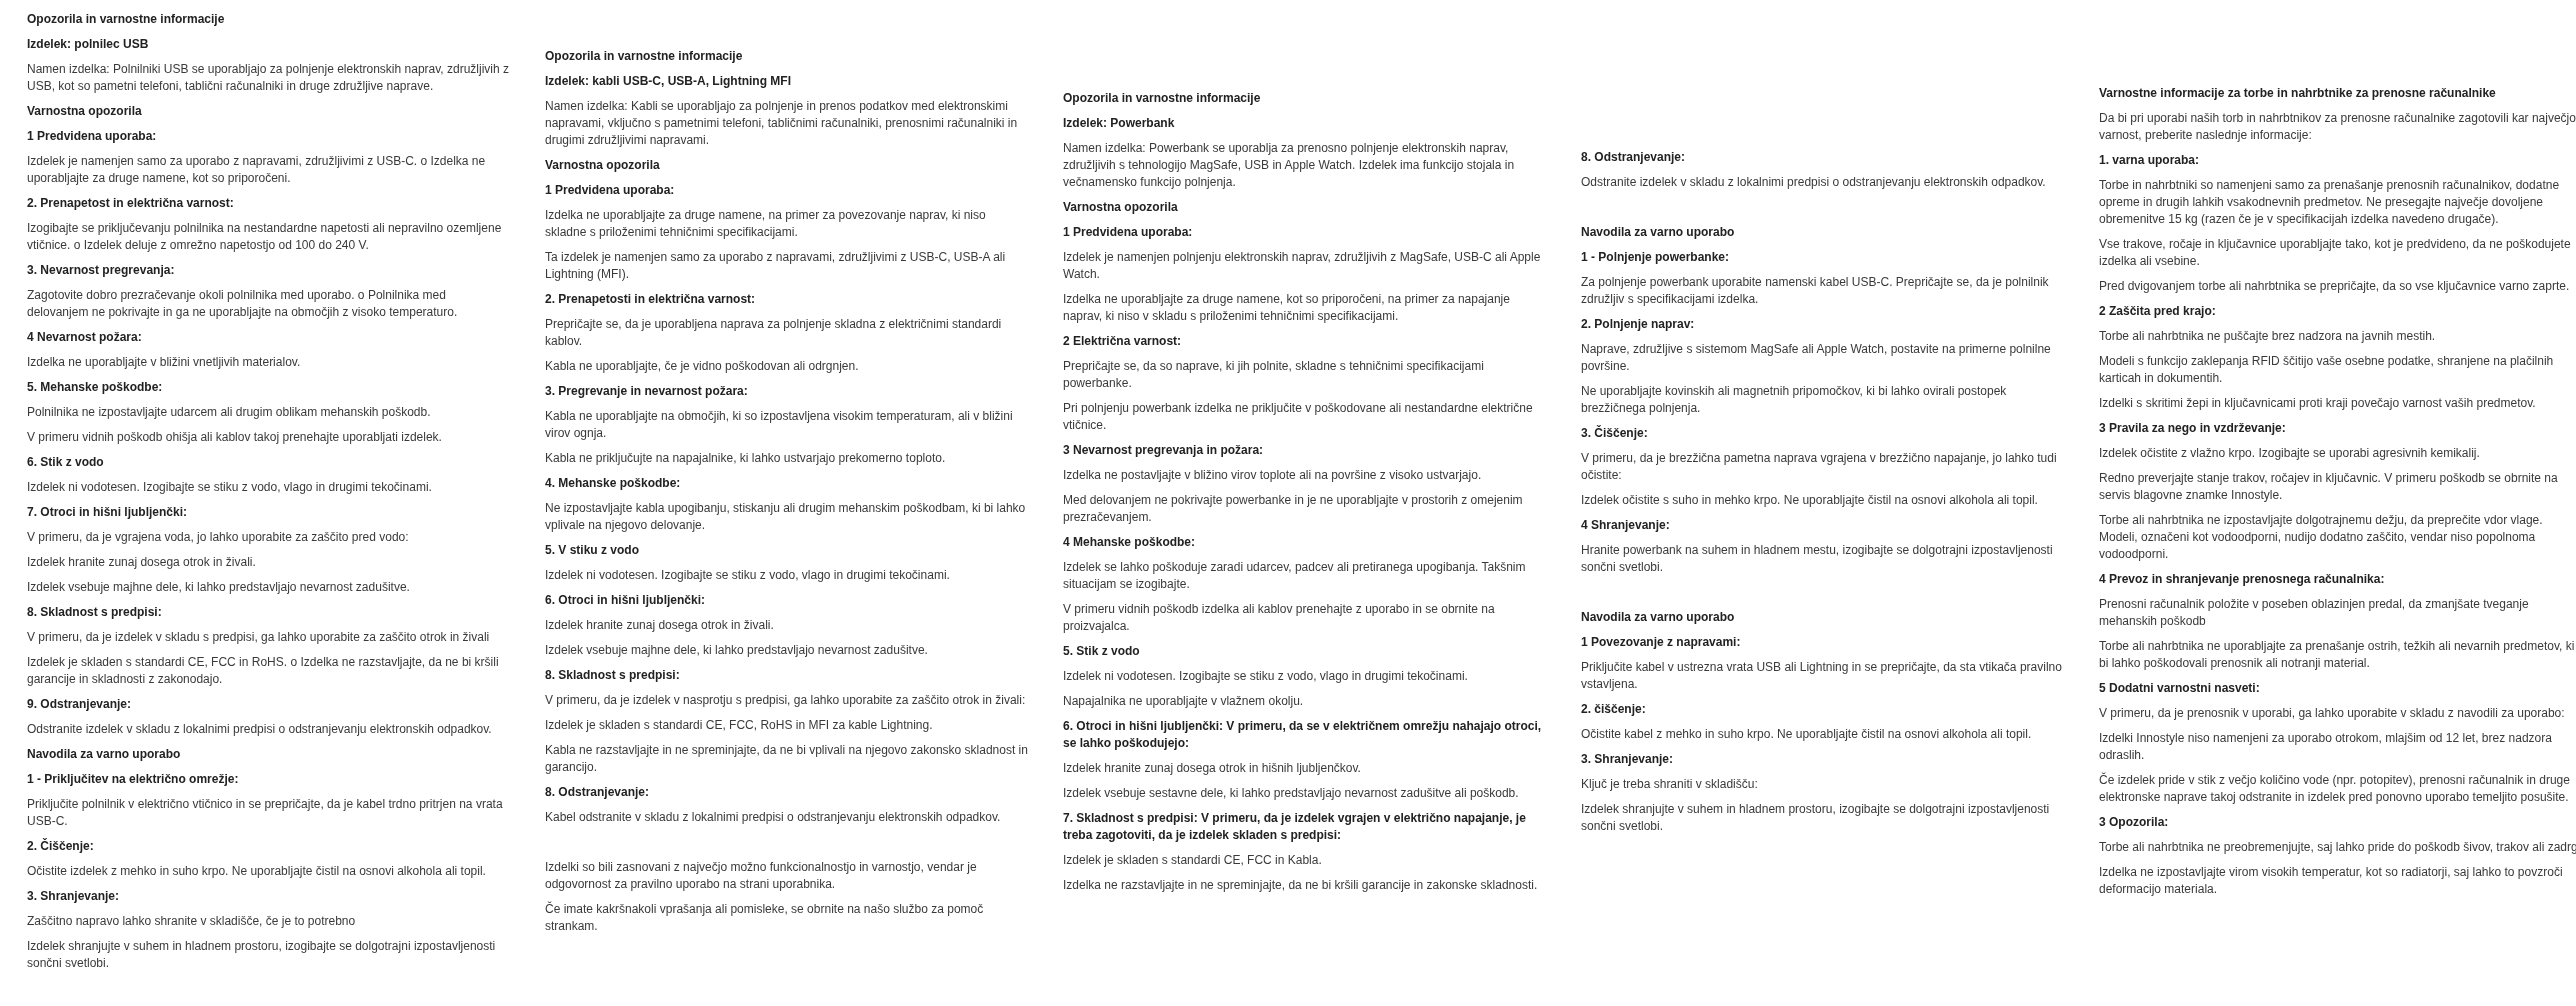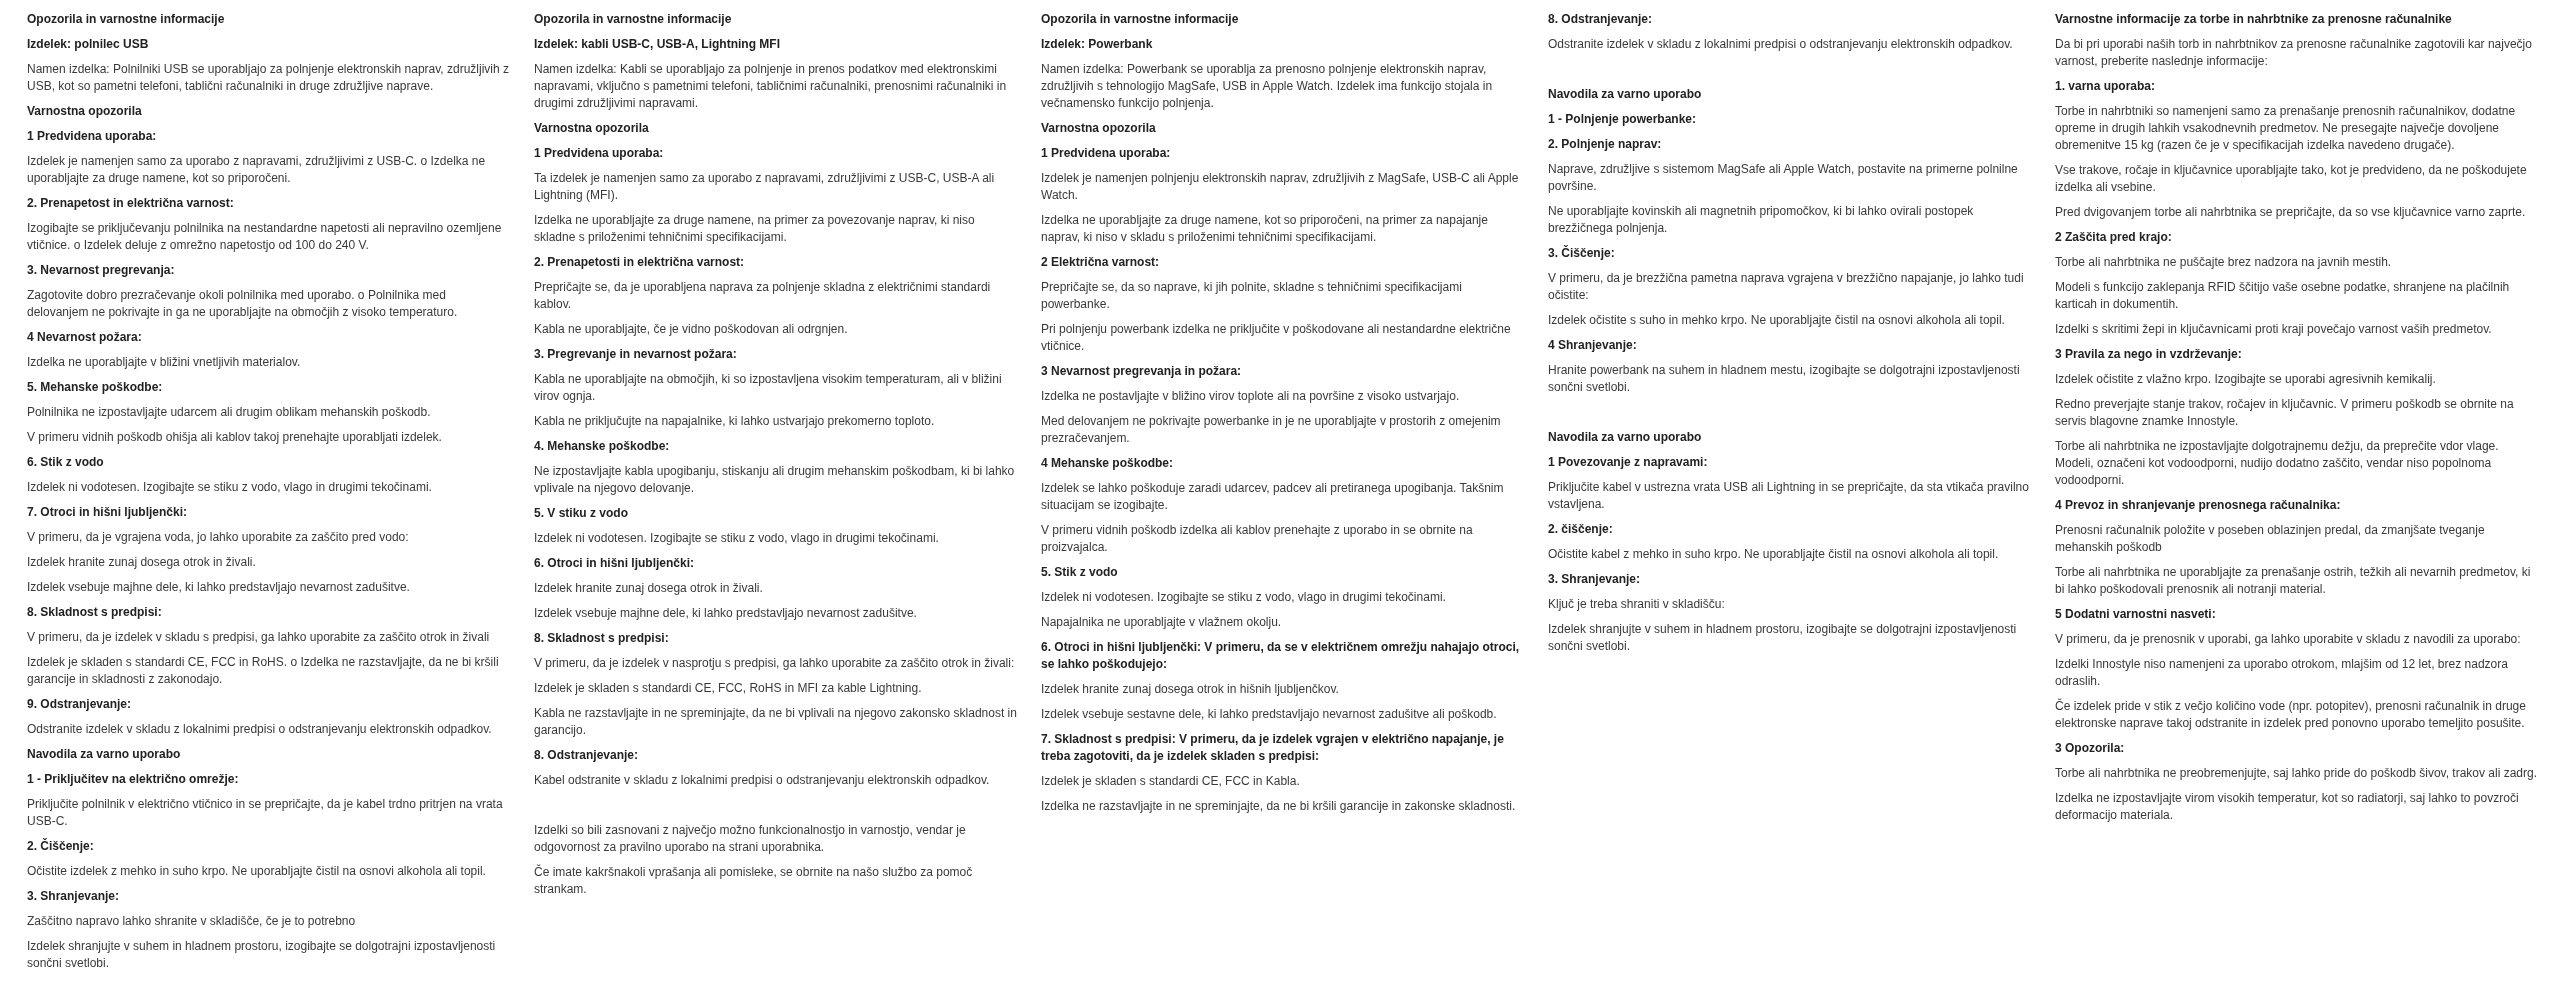--- a/index.html
+++ b/index.html
@@ -7,22 +7,23 @@
     width: 2576px; height: 1006px;
     background: #ffffff;
     color: #3a3a3a;
     font-family: "Liberation Sans", sans-serif;
     overflow: hidden;
   }
   .doc {
     display: flex;
     box-sizing: border-box;
     padding: 11.3px 24px 0 27px;
-    gap: 24px;
+    gap: 35px;
     width: 2576px;
+    align-items: center;
   }
   .col {
     width: 483px;
     flex: 0 0 auto;
   }
   .blk { margin: 0 0 8px 0; font-size: 12px; line-height: 17px; }
   .h1, .h2, .h3 { font-weight: 700; color: #222222; }
   .p  { font-weight: 400; color: #3a3a3a; }
   .gap { height: 17px; margin: 0 0 8px 0; }
 </style>
@@ -65,22 +66,22 @@
       <div class="blk h3">3. Shranjevanje:</div>
       <div class="blk p">Zaščitno napravo lahko shranite v skladišče, če je to potrebno</div>
       <div class="blk p">Izdelek shranjujte v suhem in hladnem prostoru, izogibajte se dolgotrajni izpostavljenosti sončni svetlobi.</div>
     </div>
   <div class="col">
       <div class="blk h1">Opozorila in varnostne informacije</div>
       <div class="blk h2">Izdelek: kabli USB-C, USB-A, Lightning MFI</div>
       <div class="blk p">Namen izdelka: Kabli se uporabljajo za polnjenje in prenos podatkov med elektronskimi napravami, vključno s pametnimi telefoni, tabličnimi računalniki, prenosnimi računalniki in drugimi združljivimi napravami.</div>
       <div class="blk h2">Varnostna opozorila</div>
       <div class="blk h3">1 Predvidena uporaba:</div>
+      <div class="blk p">Izdelka ne uporabljajte za druge namene, na primer za povezovanje naprav, ki niso skladne s priloženimi tehničnimi specifikacijami.</div>
       <div class="blk p">Ta izdelek je namenjen samo za uporabo z napravami, združljivimi z USB-C, USB-A ali Lightning (MFI).</div>
-      <div class="blk p">Izdelka ne uporabljajte za druge namene, na primer za povezovanje naprav, ki niso skladne s priloženimi tehničnimi specifikacijami.</div>
       <div class="blk h3">2. Prenapetosti in električna varnost:</div>
       <div class="blk p">Prepričajte se, da je uporabljena naprava za polnjenje skladna z električnimi standardi kablov.</div>
       <div class="blk p">Kabla ne uporabljajte, če je vidno poškodovan ali odrgnjen.</div>
       <div class="blk h3">3. Pregrevanje in nevarnost požara:</div>
       <div class="blk p">Kabla ne uporabljajte na območjih, ki so izpostavljena visokim temperaturam, ali v bližini virov ognja.</div>
       <div class="blk p">Kabla ne priključujte na napajalnike, ki lahko ustvarjajo prekomerno toploto.</div>
       <div class="blk h3">4. Mehanske poškodbe:</div>
       <div class="blk p">Ne izpostavljajte kabla upogibanju, stiskanju ali drugim mehanskim poškodbam, ki bi lahko vplivale na njegovo delovanje.</div>
       <div class="blk h3">5. V stiku z vodo</div>
       <div class="blk p">Izdelek ni vodotesen. Izogibajte se stiku z vodo, vlago in drugimi tekočinami.</div>
@@ -123,20 +124,21 @@
       <div class="blk h3">7. Skladnost s predpisi: V primeru, da je izdelek vgrajen v električno napajanje, je treba zagotoviti, da je izdelek skladen s predpisi:</div>
       <div class="blk p">Izdelek je skladen s standardi CE, FCC in Kabla.</div>
       <div class="blk p">Izdelka ne razstavljajte in ne spreminjajte, da ne bi kršili garancije in zakonske skladnosti.</div>
     </div>
   <div class="col">
       <div class="blk h3">8. Odstranjevanje:</div>
       <div class="blk p">Odstranite izdelek v skladu z lokalnimi predpisi o odstranjevanju elektronskih odpadkov.</div>
       <div class="gap"></div>
       <div class="blk h2">Navodila za varno uporabo</div>
       <div class="blk h3">1 - Polnjenje powerbanke:</div>
+      <div class="blk p">Za polnjenje powerbank uporabite namenski kabel USB-C. Prepričajte se, da je polnilnik združljiv s specifikacijami izdelka.</div>
       <div class="blk h3">2. Polnjenje naprav:</div>
       <div class="blk p">Naprave, združljive s sistemom MagSafe ali Apple Watch, postavite na primerne polnilne površine.</div>
       <div class="blk p">Ne uporabljajte kovinskih ali magnetnih pripomočkov, ki bi lahko ovirali postopek brezžičnega polnjenja.</div>
       <div class="blk h3">3. Čiščenje:</div>
       <div class="blk p">V primeru, da je brezžična pametna naprava vgrajena v brezžično napajanje, jo lahko tudi očistite:</div>
       <div class="blk p">Izdelek očistite s suho in mehko krpo. Ne uporabljajte čistil na osnovi alkohola ali topil.</div>
       <div class="blk h3">4 Shranjevanje:</div>
       <div class="blk p">Hranite powerbank na suhem in hladnem mestu, izogibajte se dolgotrajni izpostavljenosti sončni svetlobi.</div>
       <div class="gap"></div>
       <div class="blk h2">Navodila za varno uporabo</div>

